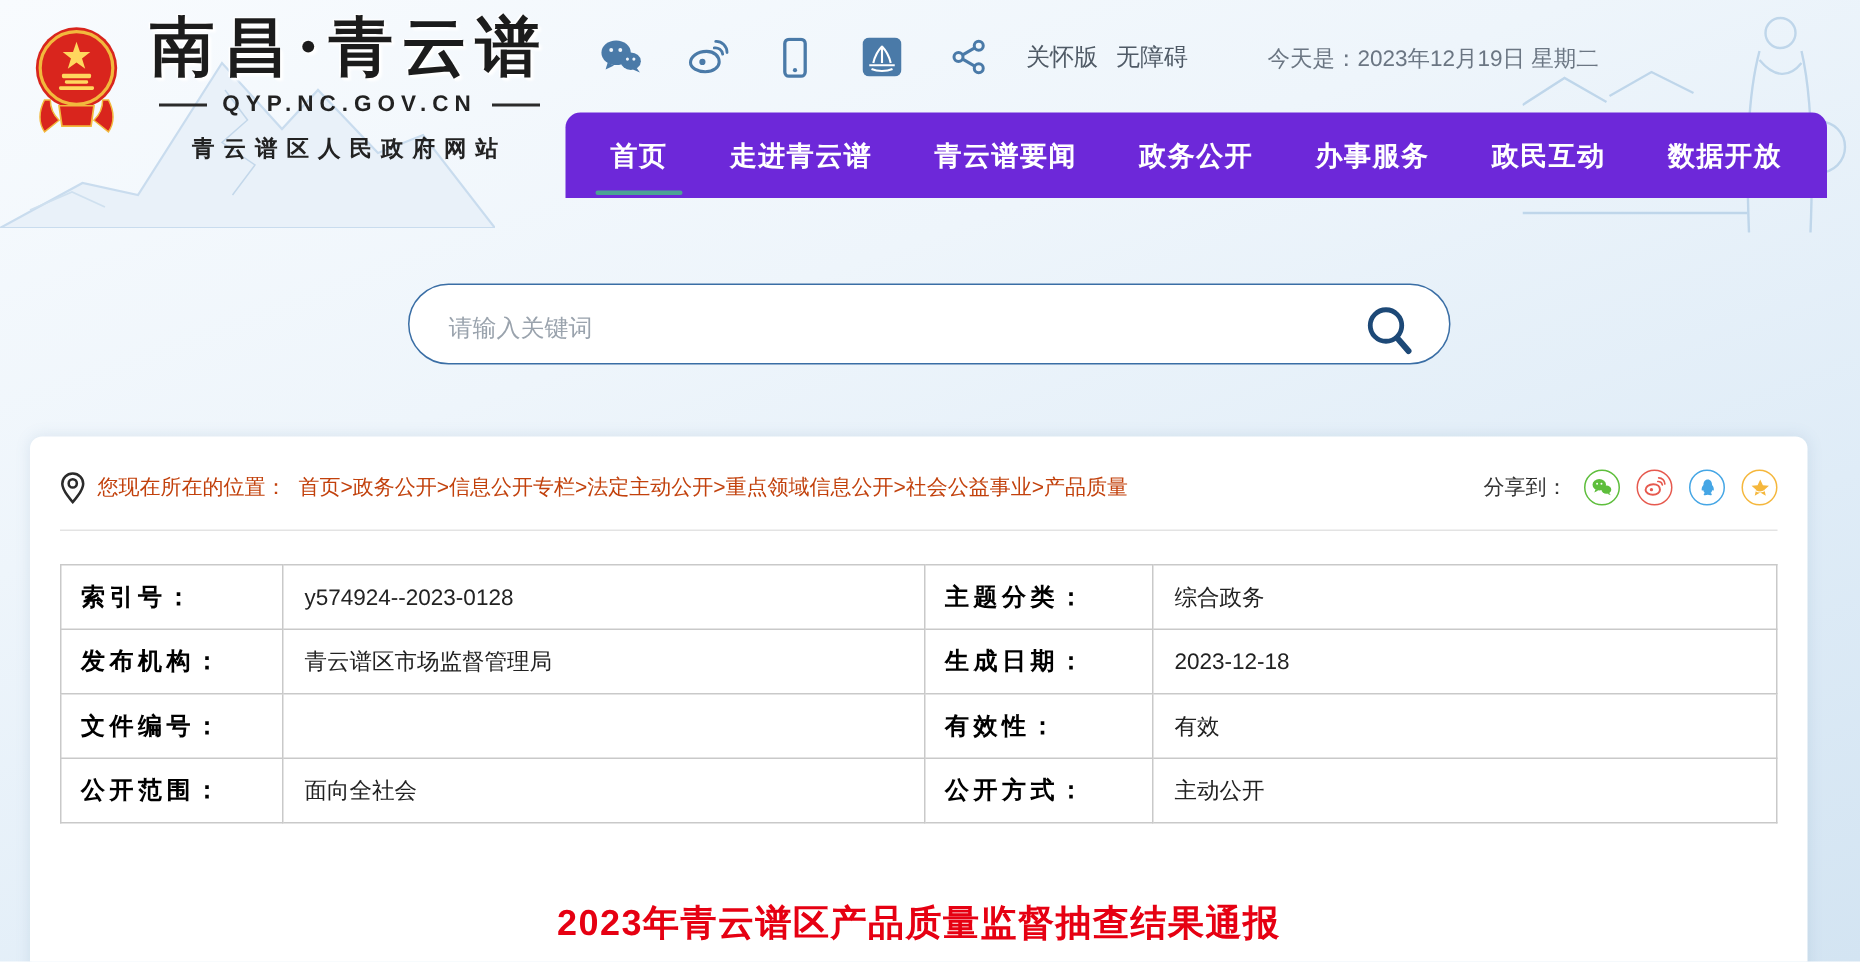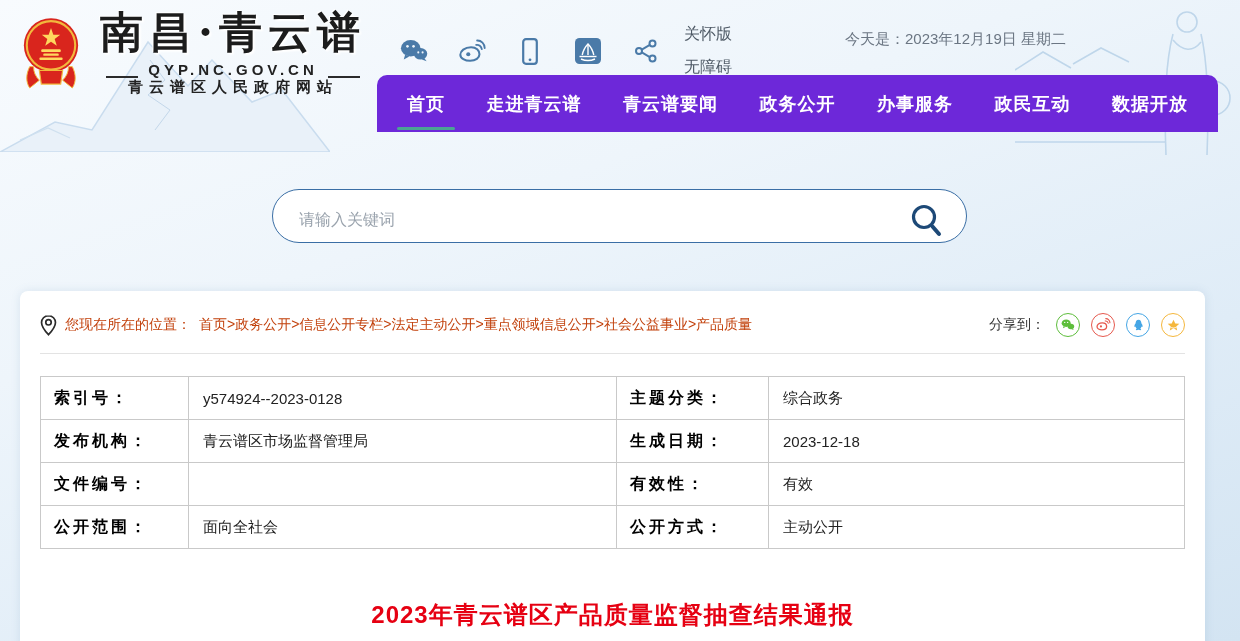--- a/index.html
+++ b/index.html
@@ -13,29 +13,29 @@
   .art-mountain { left:0; top:138; }
   .art-statue { right:0; top:134; }
 
   
   .logo { position:absolute; left:20; top:8px; left:20px; display:flex; align-items:flex-start; cursor:pointer; }
   .emblem { width:62px; height:78px; margin-top:8px; }
   .logo-text { margin-left:18px; }
   .site-name { font-family:"DejaVu Serif","Liberation Serif",serif; font-weight:bold;
     font-size:43px; color:#1c1c1c; letter-spacing:6px; line-height:1.15;
     text-shadow:1px 1px 0 #fff,2px 2px 2px #fff,-1px -1px 0 #fff; }
-  .site-domain { display:flex; align-items:flex-end; gap:10px; margin-top:4px; justify-content:center; }
+  .site-domain { display:flex; align-items:center; gap:10px; margin-top:4px; justify-content:center; }
   .site-domain .dash { width:32px; border-top:2px solid #2b2b2b; }
   .site-domain .txt { font-size:15px; font-weight:bold; color:#222; letter-spacing:4px; }
-  .site-sub { text-align:center; font-size:15px; font-weight:bold; color:#222; letter-spacing:6px; margin-top:0; }
+  .site-sub { text-align:center; font-size:15px; font-weight:bold; color:#222; letter-spacing:6px; margin-top:12px; }
 
   
   .top-icons { position:absolute; left:400px; top:24px; display:flex; align-items:center; gap:30px; }
   .tico { width:28px; height:28px; display:flex; align-items:center; justify-content:center; cursor:pointer; }
-  .top-links { display:flex; gap:12px; margin-left:-6px;flex-direction:column; }
+  .top-links { display:flex; gap:12px; margin-left:-6px; }
   .top-links span { font-size:16px; color:#4f5a66; cursor:pointer; }
   .today { position:absolute; left:845px; top:30px; font-size:15px; color:#6b7683; }
 
   
   .nav { position:absolute; left:377px; top:75px; width:841px; height:57px;
     background:#6d28d9; border-radius:10px 10px 0 0; display:flex; align-items:center;
     justify-content:space-between; padding:0 28px; }
   .nav-item { color:#fff; font-size:18px; font-weight:bold; letter-spacing:1px;
     cursor:pointer; position:relative; padding:6px 2px; }
   .nav-item.active::after { content:""; position:absolute; left:-8px; right:-8px; bottom:-8px;

